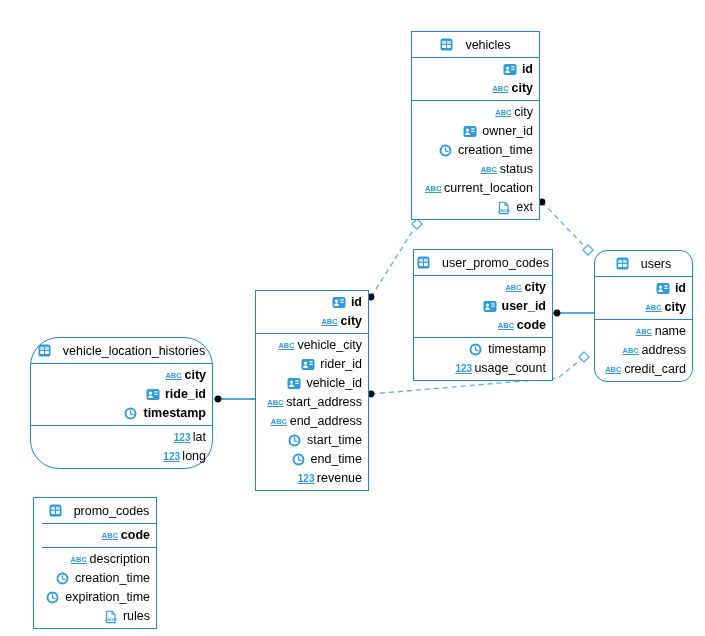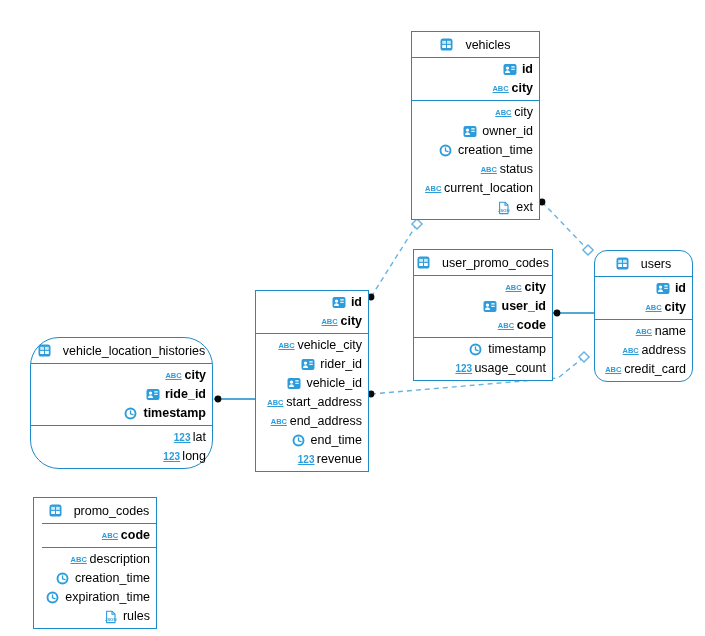--- a/index.html
+++ b/index.html
@@ -299,20 +299,29 @@
           </span>
           <span class="erd-name">end_address</span>
         </div>
         <div class="erd-row">
           <span class="icon-cell">
             <svg width="13" height="13" viewBox="0 0 13 13">
         <circle cx="6.5" cy="6.5" r="5" fill="none" stroke="#2d9cdb" stroke-width="1.9"></circle>
         <path d="M6.5 3.9 L6.5 6.8 L9 7.7" fill="none" stroke="#2d9cdb" stroke-width="1.3" stroke-linecap="round"></path>
             </svg>
           </span>
+          <span class="erd-name">start_time</span>
+        </div>
+        <div class="erd-row">
+          <span class="icon-cell">
+            <svg width="13" height="13" viewBox="0 0 13 13">
+        <circle cx="6.5" cy="6.5" r="5" fill="none" stroke="#2d9cdb" stroke-width="1.9"></circle>
+        <path d="M6.5 3.9 L6.5 6.8 L9 7.7" fill="none" stroke="#2d9cdb" stroke-width="1.3" stroke-linecap="round"></path>
+            </svg>
+          </span>
           <span class="erd-name">end_time</span>
         </div>
         <div class="erd-row">
           <span class="icon-cell">
             <span class="txt-icon num-icon">123</span>
           </span>
           <span class="erd-name">revenue</span>
         </div>
       </div>
     </div>

